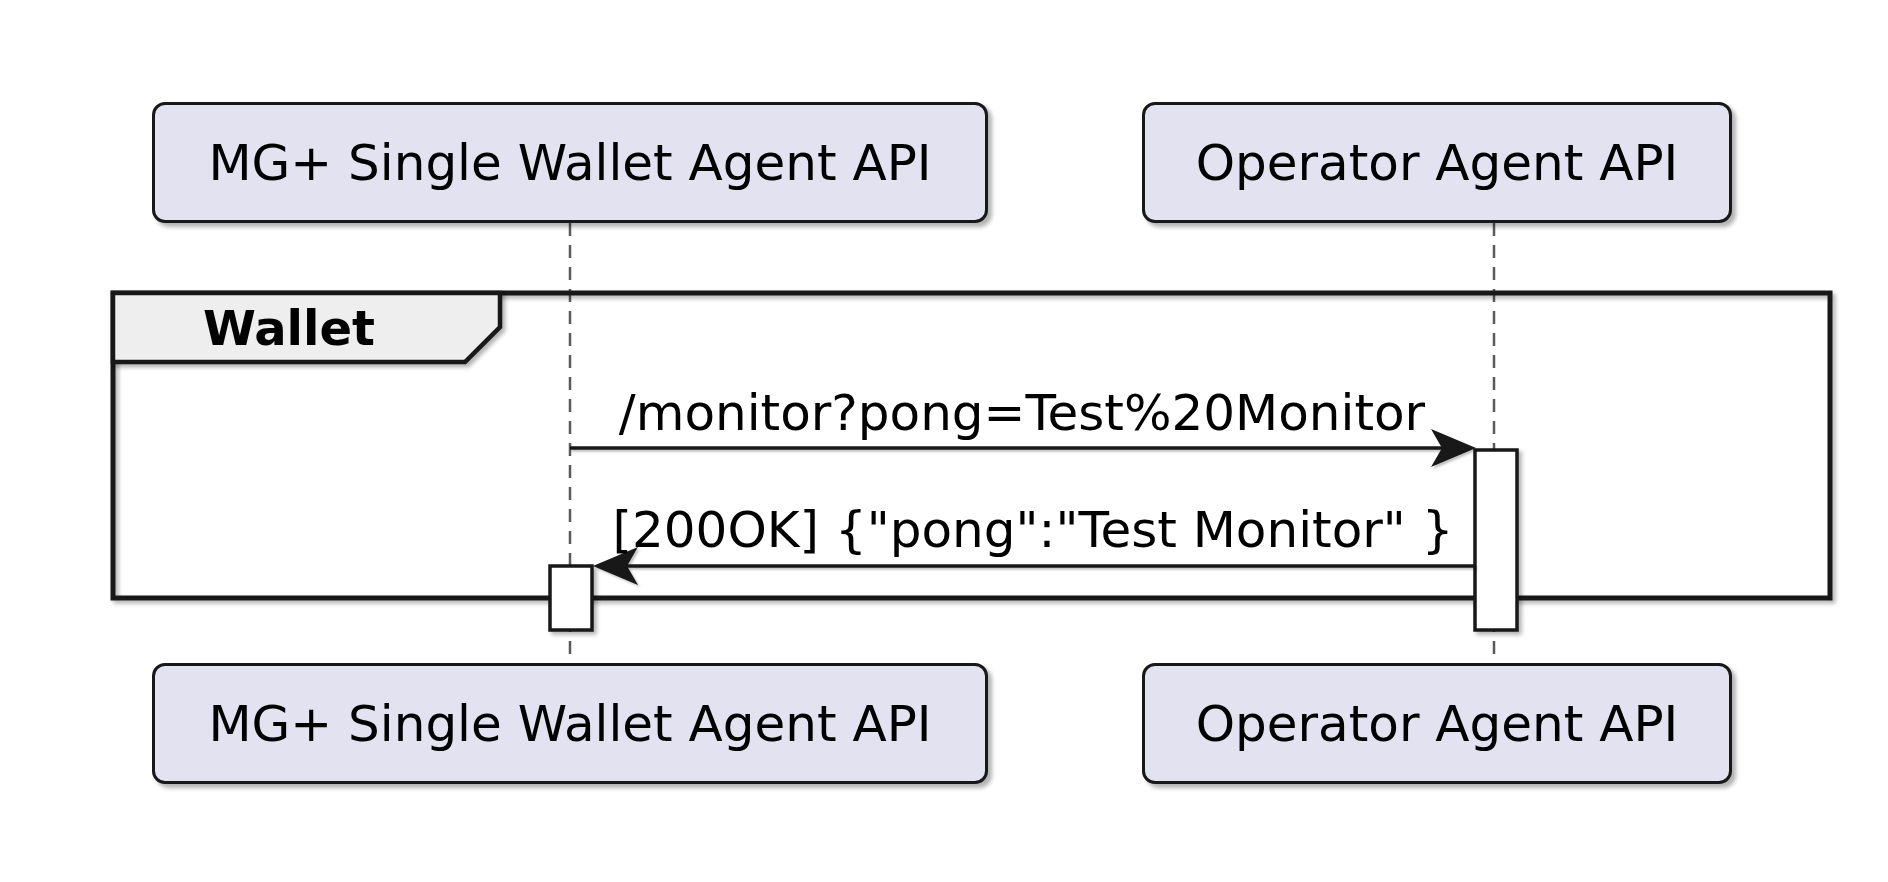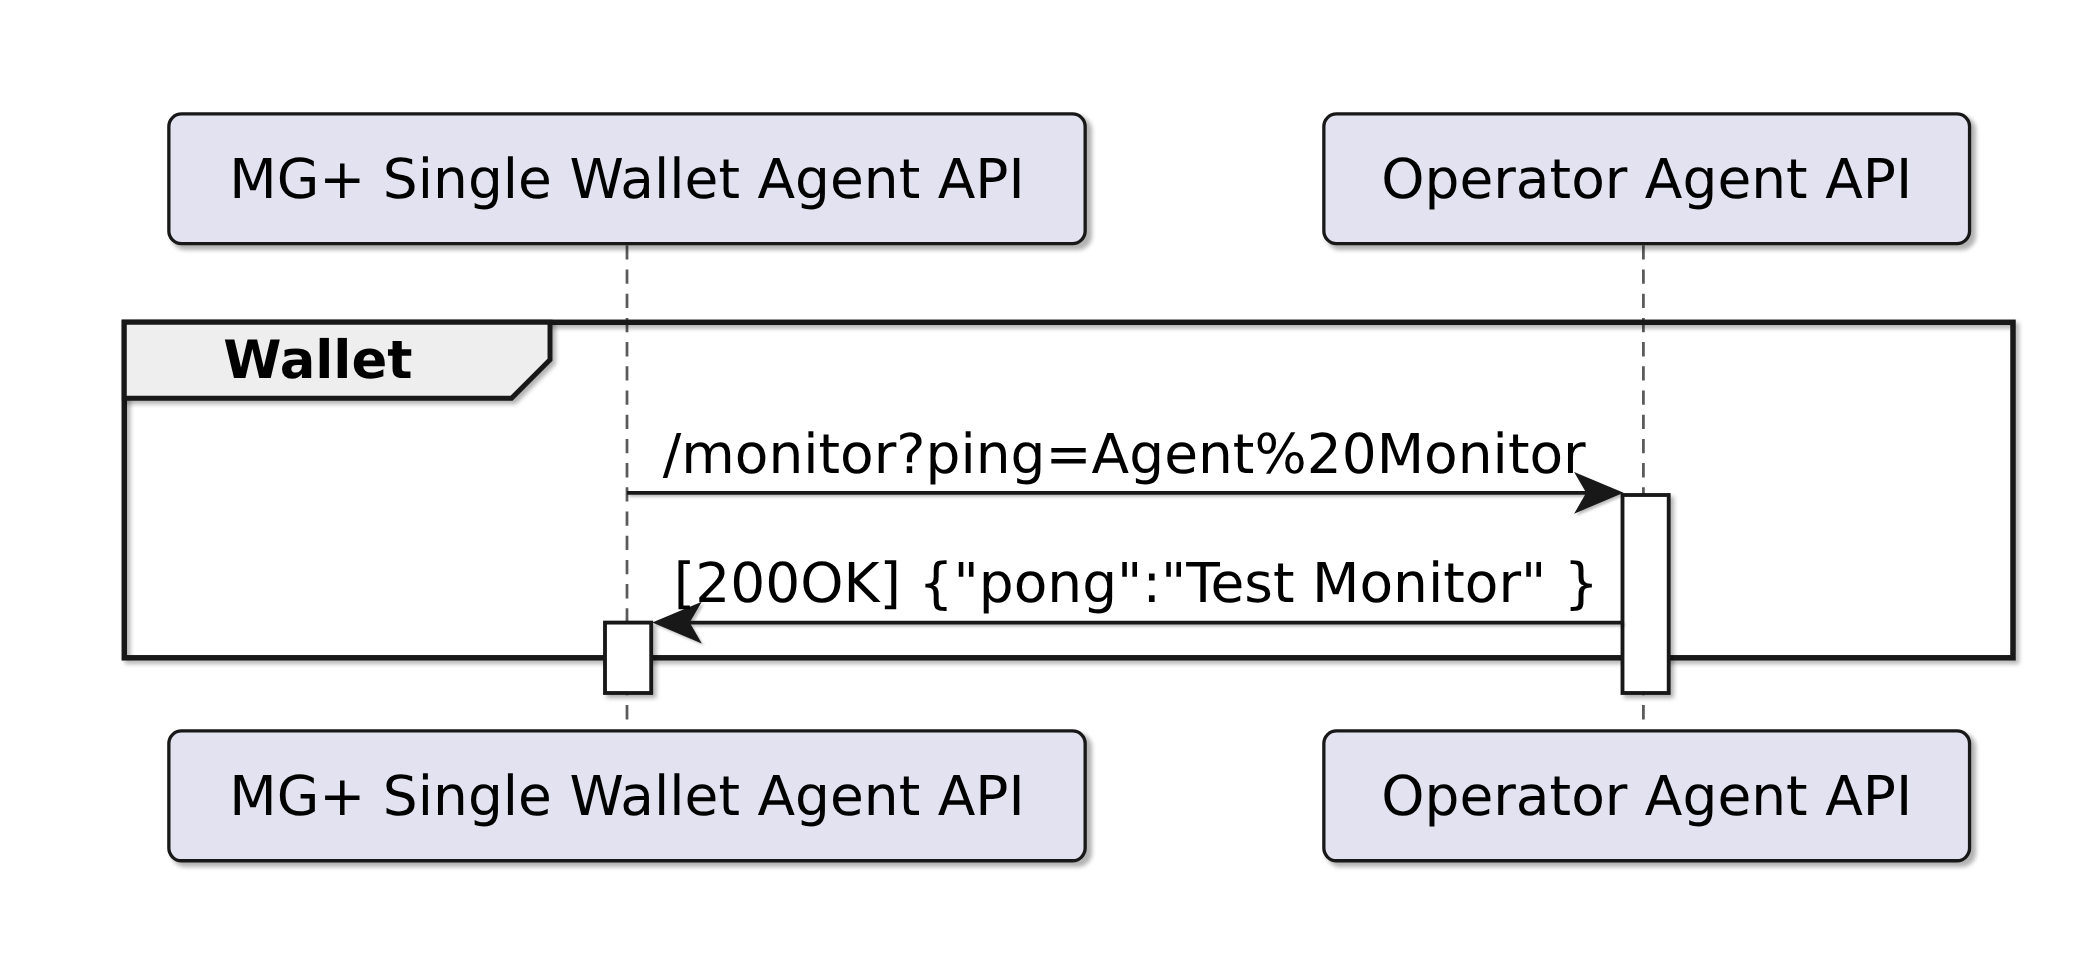--- a/index.html
+++ b/index.html
@@ -19,21 +19,21 @@
     box-sizing:border-box;
     background: var(--participant-fill, #E2E2F0);
     border:3px solid var(--participant-border, #181818);
     border-radius:13px;
     display:flex; align-items:center; justify-content:center;
     font-size:50px; color:#000;
     box-shadow:4px 4px 4px rgba(0,0,0,0.30);
     white-space:nowrap;
   }
   .p-wallet   { left:152px;  width:836px; }
-  .p-operator { left:1202px; width:590px; }
+  .p-operator { left:1142px; width:590px; }
   .row-top    { top:102px; }
   .row-bottom { top:663px; }
 
   .frame-label {
     position:absolute;
     left:113px; top:300px; width:352px; height:56px;
     display:flex; align-items:flex-end; justify-content:center;
     font-size:48px; font-weight:bold; color:#000;
     white-space:nowrap;
     pointer-events:none;
@@ -88,16 +88,16 @@
 
   <div class="participant p-wallet row-bottom">
     <span>MG+ Single Wallet Agent API</span>
   </div>
   <div class="participant p-operator row-bottom">
     <span>Operator Agent API</span>
   </div>
 
   <div class="frame-label">Wallet</div>
 
-  <div class="msg-label msg-1">/monitor?ping=Agent%20Monitor</div>
+  <div class="msg-label msg-1">/monitor?pong=Test%20Monitor</div>
   <div class="msg-label msg-2">[200OK] {"pong":"Test Monitor" }</div>
 
 </div>
 
 </body></html>

